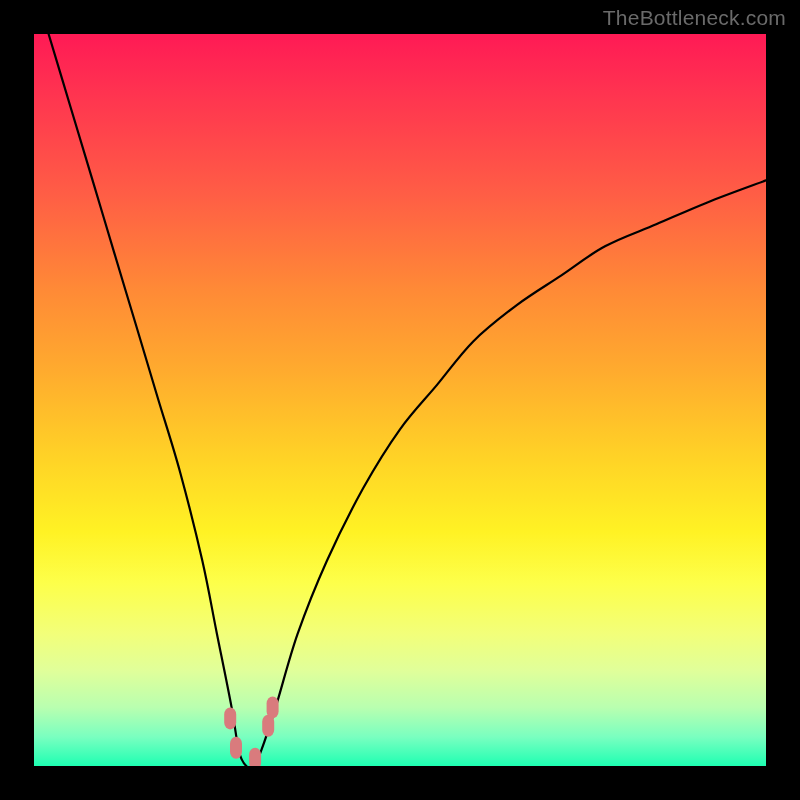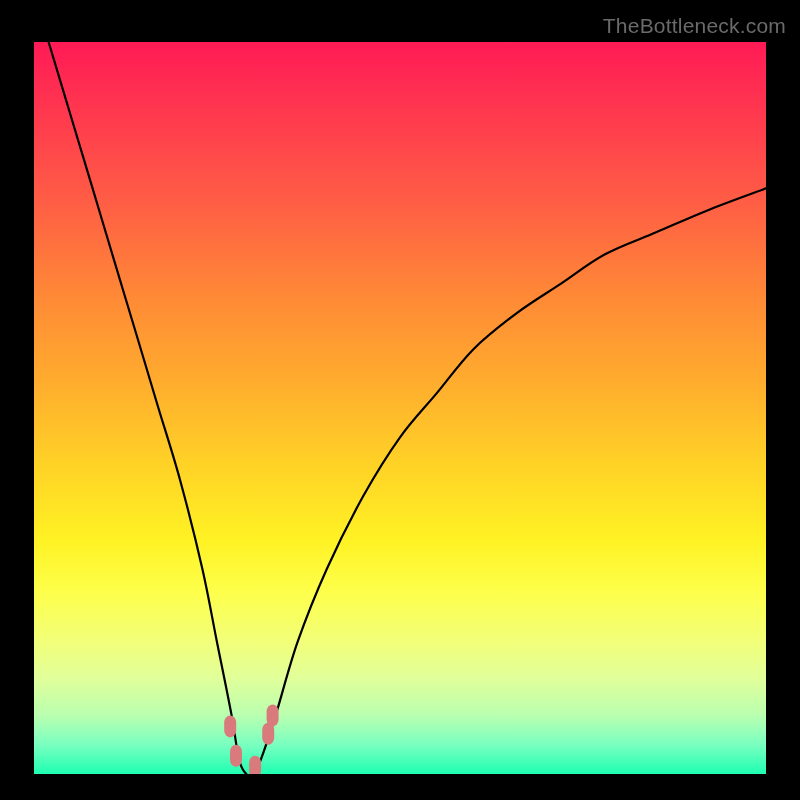--- a/index.html
+++ b/index.html
@@ -6,21 +6,21 @@
     margin: 0;
     padding: 0;
     width: 800px;
     height: 800px;
     overflow: hidden;
     background: #000;
     font-family: Arial, sans-serif;
   }
   .frame {
     position: absolute;
-    top: 8px;
+    top: 0;
     left: 0;
     width: 800px;
     height: 580px;
     background: #000;
   }
   .plot-area {
     position: absolute;
     top: 34px;
     left: 34px;
     width: 732px;

